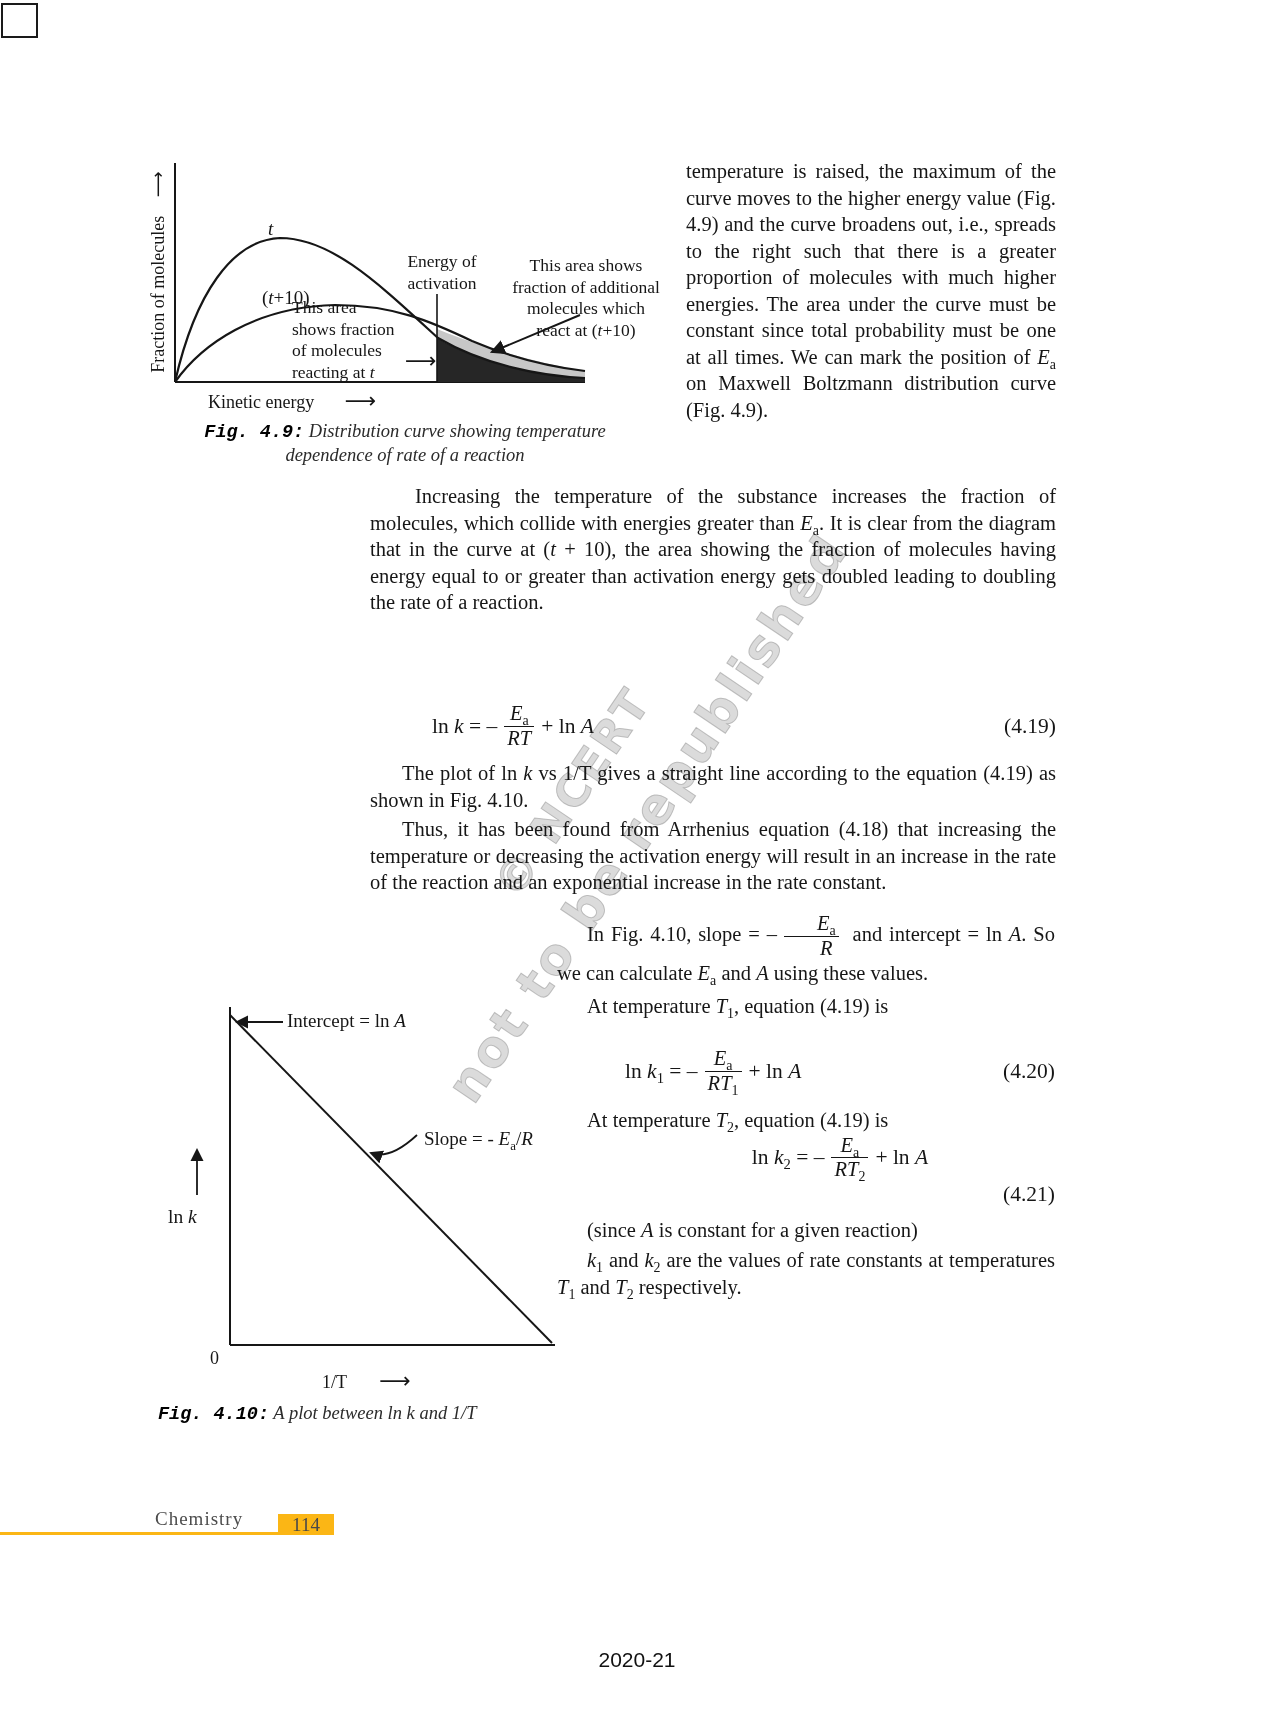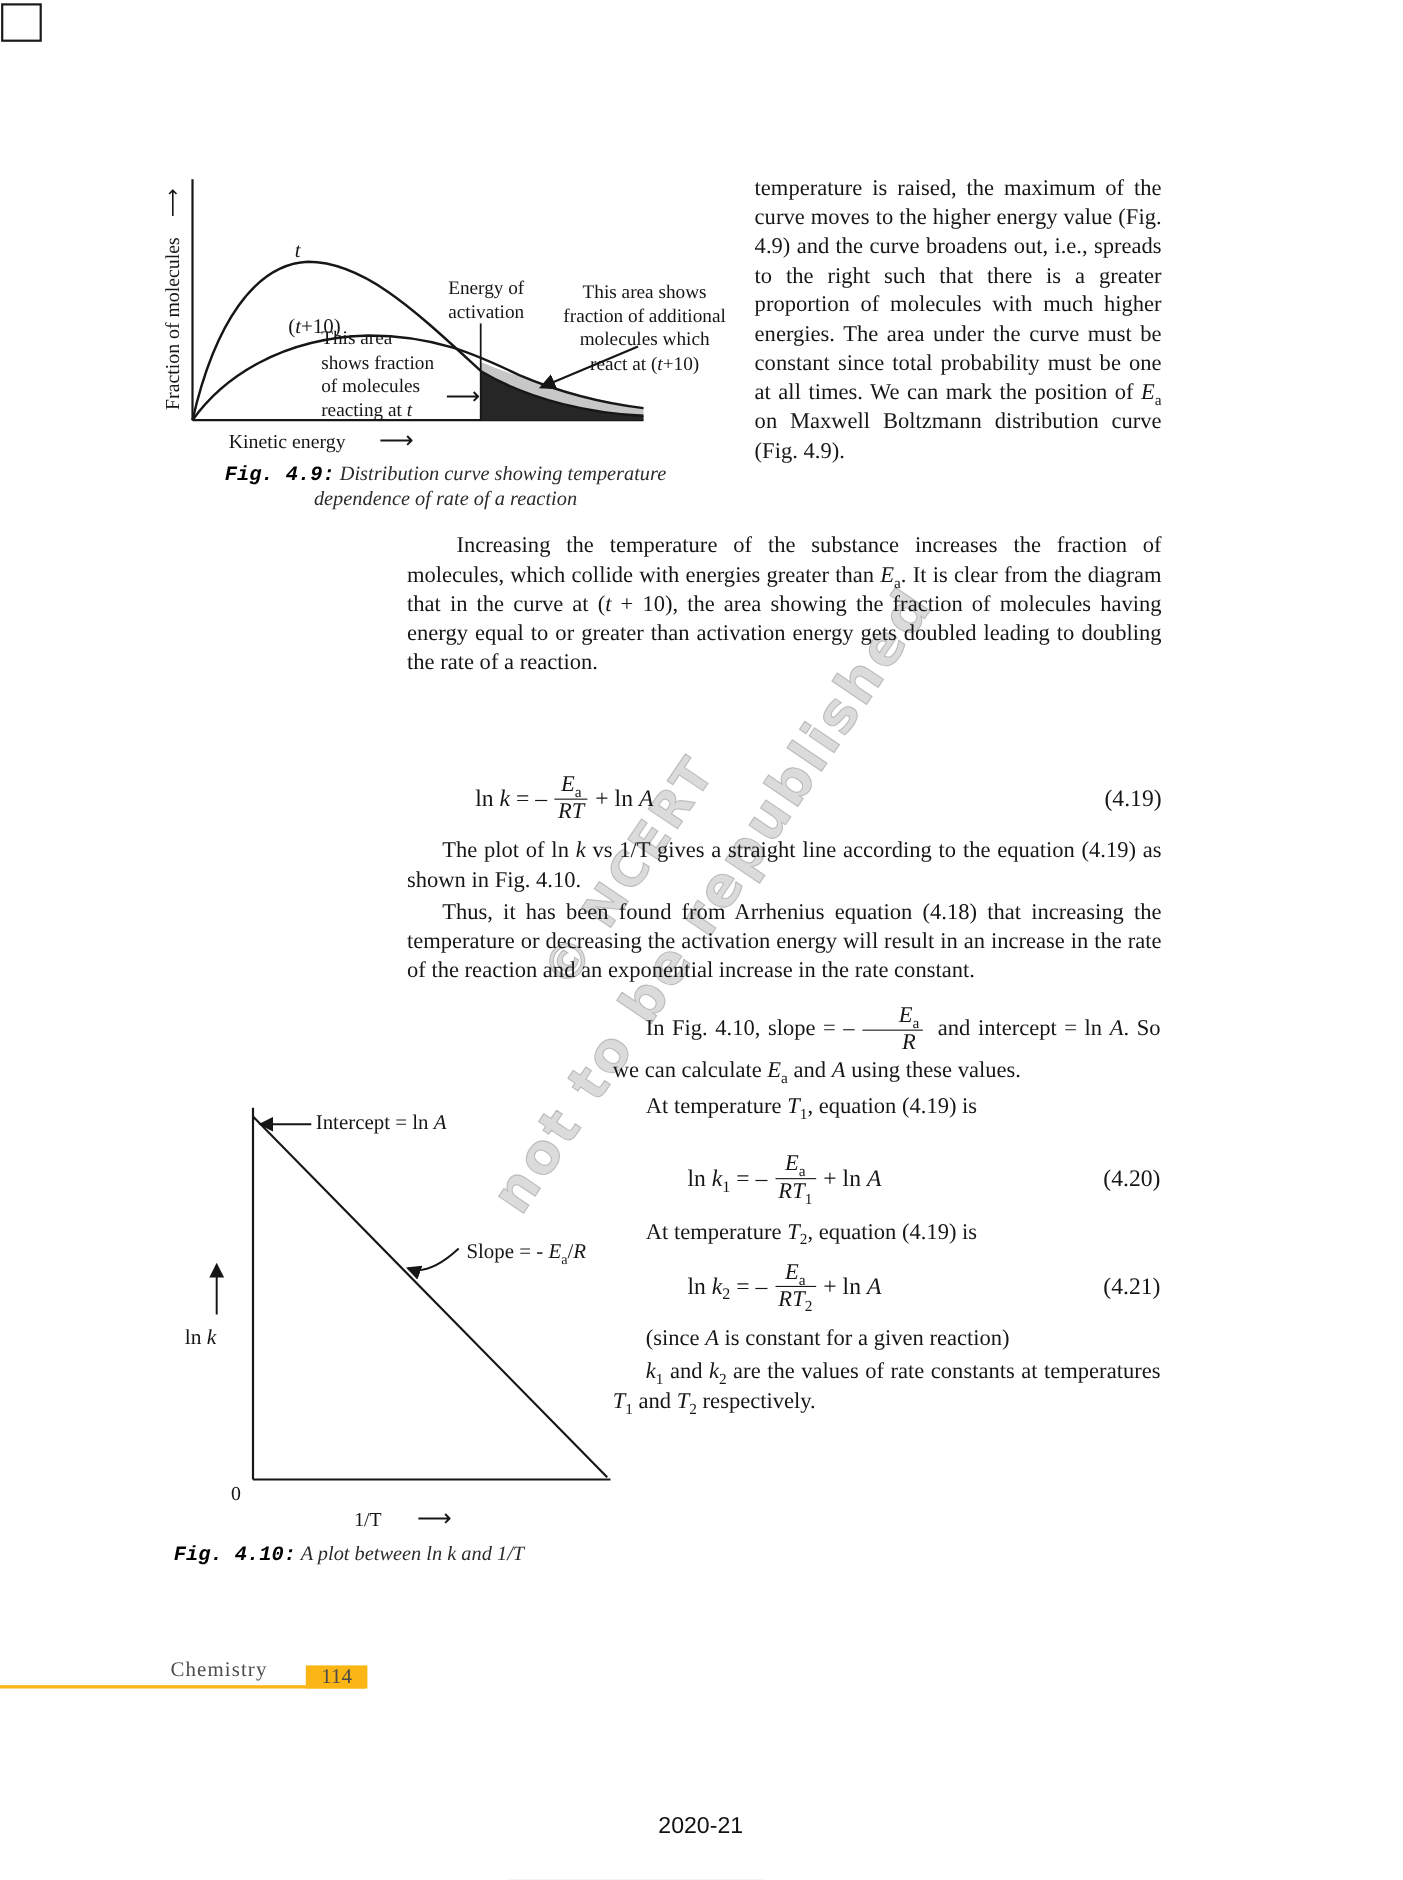--- a/index.html
+++ b/index.html
@@ -169,21 +169,21 @@
           <span class="num"><i>E</i><sub>a</sub></span>
           <span class="den"><i>RT</i><sub>1</sub></span>
         </span>
         <span>+  ln  <i>A</i></span>
       </span>
       <span class="eq-tag">(4.20)</span>
     </div>
 
     <div class="body-text" style="text-indent:30px;margin-top:12px;">At temperature <i>T</i><sub>2</sub>, equation (4.19) is</div>
 
-    <div class="equation" style="margin-top:12px;">
+    <div class="equation" style="flex-direction:column;">
       <span class="eq-body" style="margin-left:68px;">
         <span>ln  <i>k</i><sub>2</sub>  =  –</span>
         <span class="frac">
           <span class="num"><i>E</i><sub>a</sub></span>
           <span class="den"><i>RT</i><sub>2</sub></span>
         </span>
         <span>+  ln  <i>A</i></span>
       </span>
       <span class="eq-tag">(4.21)</span>
     </div>

